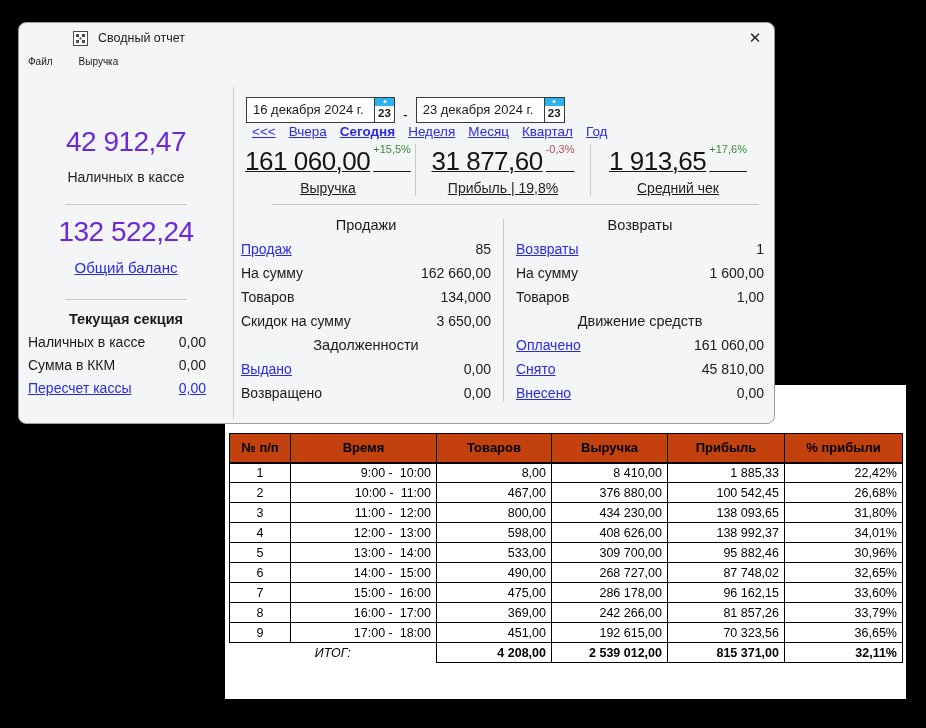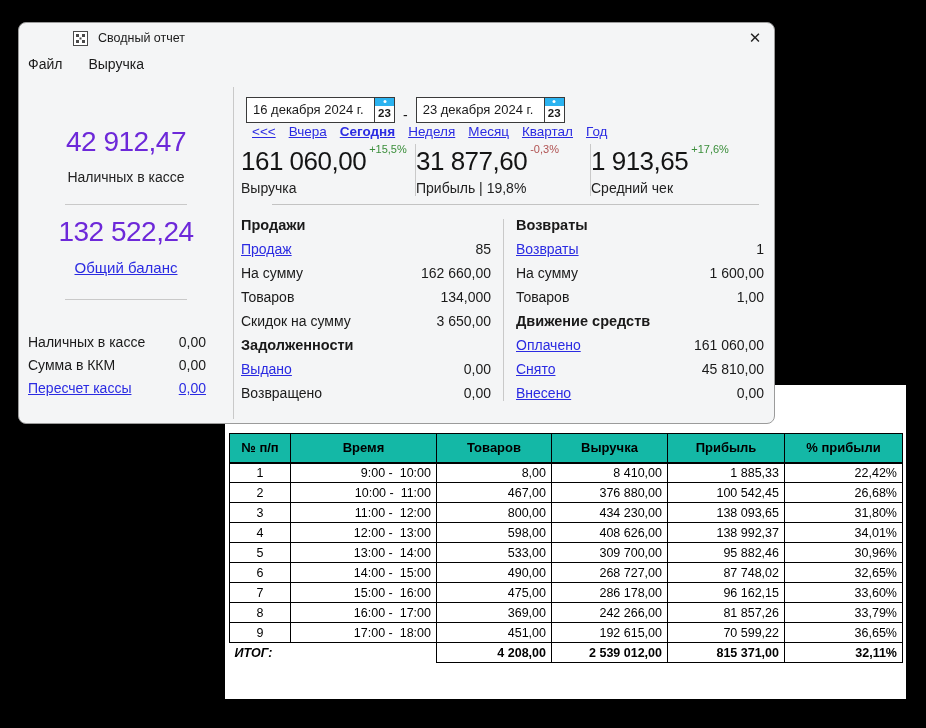--- a/index.html
+++ b/index.html
@@ -10,42 +10,42 @@
   }
   
   .table-window{
     position:absolute;left:225px;top:385px;width:681px;height:314px;
     background:#fff;z-index:1;
   }
   .report-table{border-collapse:collapse;position:absolute;left:4px;top:48px;
     font-size:12.5px;color:#000;table-layout:fixed;}
   .report-table th{
     border:1px solid #000;border-bottom:2px solid #000;font-weight:bold;
-    height:29px;text-align:center;padding:0 4px;font-size:13px;box-sizing:border-box;background:#14b8a6;
+    height:29px;text-align:center;padding:0 4px;font-size:13px;box-sizing:border-box;background:#c2410c;
   }
   .report-table td{
     border:1px solid #000;height:20px;padding:0 5px;box-sizing:border-box;background:#fff;
   }
   .cell-num{text-align:center;}
   .cell-time{text-align:right;white-space:pre;}
   .cell-val{text-align:right;}
   .total-label-cell{border:none !important;background:transparent !important;
-    text-align:left;font-weight:bold;font-style:italic;padding-right:8px;}
+    text-align:center;font-weight:normal;font-style:italic;padding-right:8px;}
   .total-val{font-weight:bold;}
   
   .main-window{
     position:absolute;left:18px;top:22px;width:757px;height:402px;
     background:#f4f5f6;border:1px solid #9b9b9b;border-radius:8px;z-index:2;
     box-sizing:border-box;overflow:hidden;
   }
   .titlebar{position:absolute;left:0;top:0;right:0;height:30px;display:flex;align-items:center;padding:0 8px;margin-left:44px;}
   .app-icon{display:inline-flex;margin-left:2px;}
   .window-title{margin-left:10px;font-size:12.5px;}
   .close-btn{margin-left:auto;font-size:15px;color:#222;width:22px;text-align:center;cursor:pointer;}
-  .menubar{position:absolute;left:9px;top:33px;display:flex;gap:26px;font-size:14px;}
+  .menubar{position:absolute;left:9px;top:33px;display:flex;gap:26px;font-size:10px;}
   .menu-item{cursor:pointer;}
   
   .left-panel{position:absolute;left:0;top:0;width:214px;height:100%;}
   .lp-center{position:absolute;left:0;width:100%;text-align:center;}
   .big-num{font-size:28px;letter-spacing:-0.5px;color:#6d28d9;}
   .lp-label{font-size:14px;color:#222;}
   .lp-divider{position:absolute;left:46px;width:122px;border-top:1px solid #c9c9c9;}
   .lp-section-title{font-weight:bold;font-size:14.5px;}
   .lp-row{position:absolute;left:9px;right:27px;display:flex;justify-content:space-between;font-size:14px;line-height:17px;}
   .v-divider{position:absolute;left:214px;top:64px;bottom:4px;width:0;border-left:1px solid #c9c9c9;}
@@ -63,34 +63,34 @@
   .cal-top::after{content:"";position:absolute;left:50%;top:2px;width:3px;height:3px;border-radius:50%;
     background:#fff;transform:translateX(-50%);}
   .cal-num{flex:1;font-size:11.5px;font-weight:bold;text-align:center;line-height:15px;}
   .date-sep{margin:0 8px;font-size:14px;}
   
   .quick-links{position:absolute;left:233px;top:101px;display:flex;gap:13px;font-size:13.5px;}
   .quick-link{color:#2b2be2;text-decoration:underline;cursor:pointer;}
   .quick-link.active{font-weight:bold;}
   
   .kpi-row{position:absolute;left:222px;top:121px;width:524px;display:flex;}
-  .kpi{flex:1;text-align:left;padding-top:2px;}
+  .kpi{flex:1;text-align:center;padding-top:2px;text-decoration:underline;}
   .kpi + .kpi{border-left:1px solid #c9c9c9;}
   .kpi-value{font-size:26px;letter-spacing:-0.5px;color:#141414;}
   .kpi-delta{font-size:11px;position:relative;top:-11px;margin-left:3px;font-weight:normal;}
   .kpi-delta.up{color:#3a8e3a;}
   .kpi-delta.down{color:#b05252;}
   .kpi-label{font-size:14px;margin-top:3px;color:#222;}
   .kpi-hr{position:absolute;left:253px;top:181px;width:487px;border-top:1px solid #c3c3c3;}
   
   .stats-col{position:absolute;top:190px;font-size:14px;}
   .stats-col.left{left:222px;width:250px;}
   .stats-col.right{left:497px;width:248px;}
   .stats-divider{position:absolute;left:484px;top:196px;height:182px;border-left:1px solid #c9c9c9;}
-  .stat-heading{height:24px;line-height:24px;text-align:left;font-weight:bold;font-size:14.5px;}
+  .stat-heading{height:24px;line-height:24px;text-align:center;font-weight:normal;font-size:14.5px;}
   .stat-row{height:24px;line-height:24px;display:flex;justify-content:space-between;}
   .stat-value{text-align:right;}
 </style>
 </head>
 <body>
 
 <div class="table-window">
   <table class="report-table">
     <colgroup>
       <col style="width:61px">
@@ -173,21 +173,21 @@
           <td class="cell-val">369,00</td>
           <td class="cell-val">242 266,00</td>
           <td class="cell-val">81 857,26</td>
           <td class="cell-val">33,79%</td>
         </tr>
         <tr>
           <td class="cell-num">9</td>
           <td class="cell-time">17:00 -  18:00</td>
           <td class="cell-val">451,00</td>
           <td class="cell-val">192 615,00</td>
-          <td class="cell-val">70 599,22</td>
+          <td class="cell-val">70 323,56</td>
           <td class="cell-val">36,65%</td>
         </tr>
       </tbody>
     <tfoot>
         <tr>
           <td class="total-label-cell" colspan="2">ИТОГ:</td>
           <td class="cell-val total-val">4 208,00</td>
           <td class="cell-val total-val">2 539 012,00</td>
           <td class="cell-val total-val">815 371,00</td>
           <td class="cell-val total-val">32,11%</td>
@@ -222,20 +222,21 @@
 
   <div class="left-panel">
     <div class="lp-center big-num" style="top:103px">42 912,47</div>
     <div class="lp-center lp-label" style="top:146px">Наличных в кассе</div>
     <div class="lp-divider" style="top:181px"></div>
     <div class="lp-center big-num" style="top:193px">132 522,24</div>
     <div class="lp-center" style="top:236px;font-size:15px">
       <span class="link">Общий баланс</span>
     </div>
     <div class="lp-divider" style="top:276px"></div>
+    <div class="lp-center lp-section-title" style="top:288px">Текущая секция</div>
     <div id="lp-rows">
         <div class="lp-row" style="top: 311px;">
           <span>Наличных в кассе</span>
           <span>0,00</span>
         </div>
         <div class="lp-row" style="top: 334px;">
           <span>Сумма в ККМ</span>
           <span>0,00</span>
         </div>
         <div class="lp-row" style="top: 357px;">

